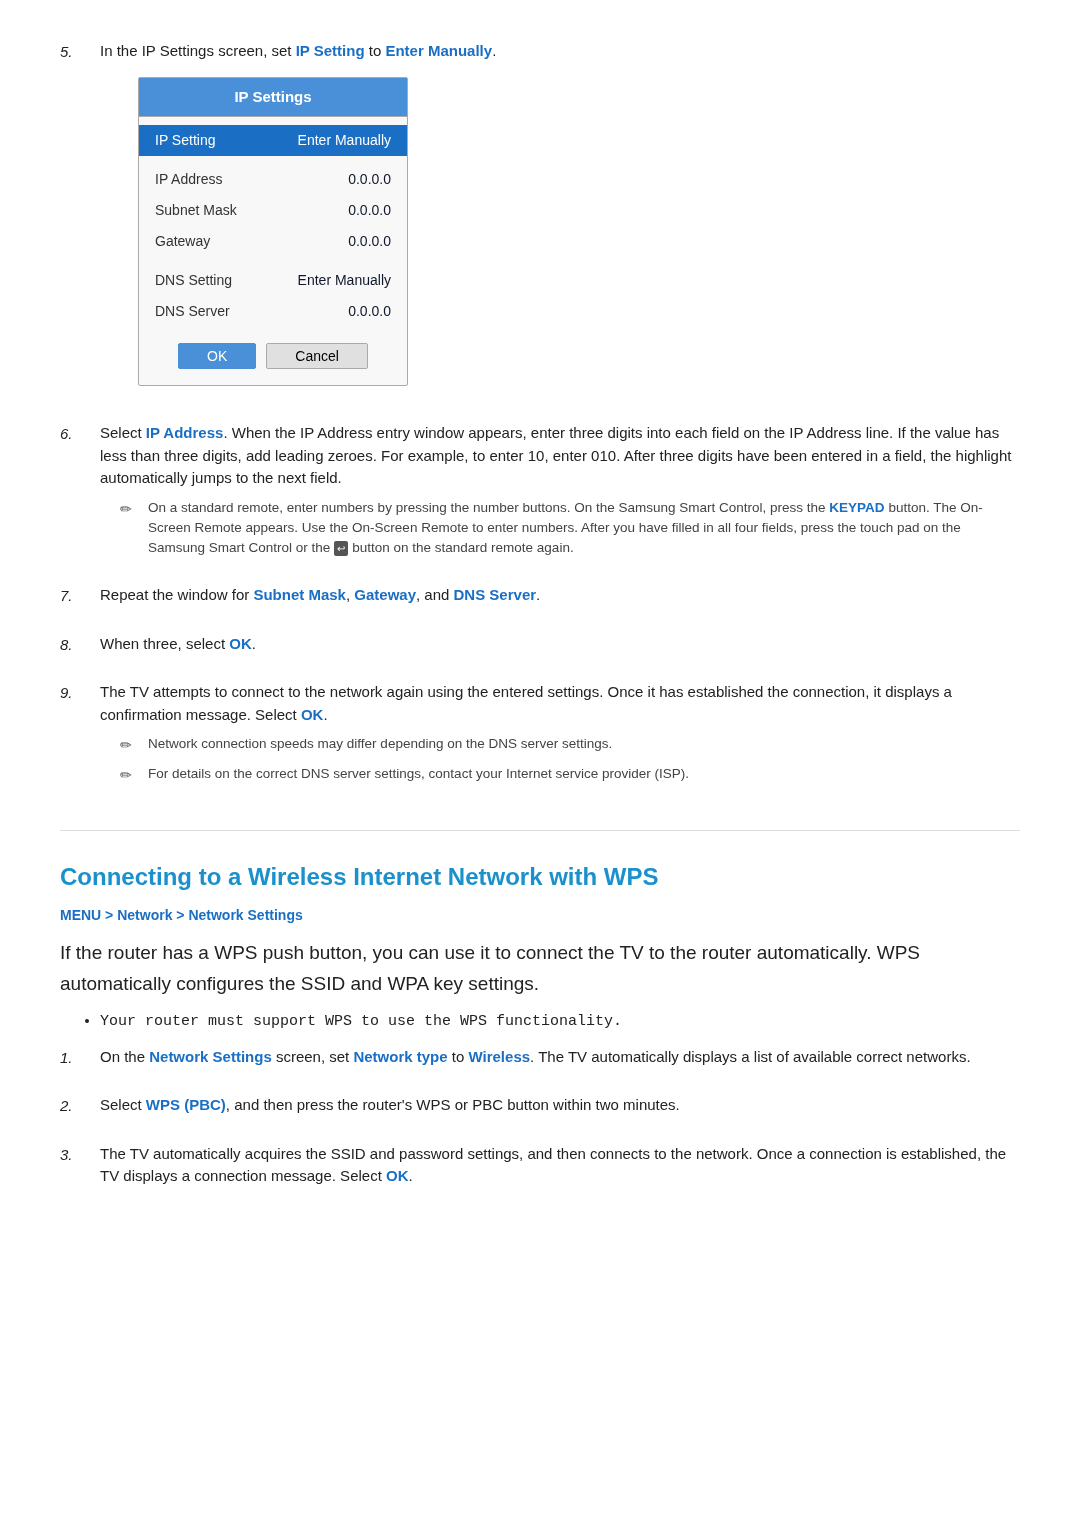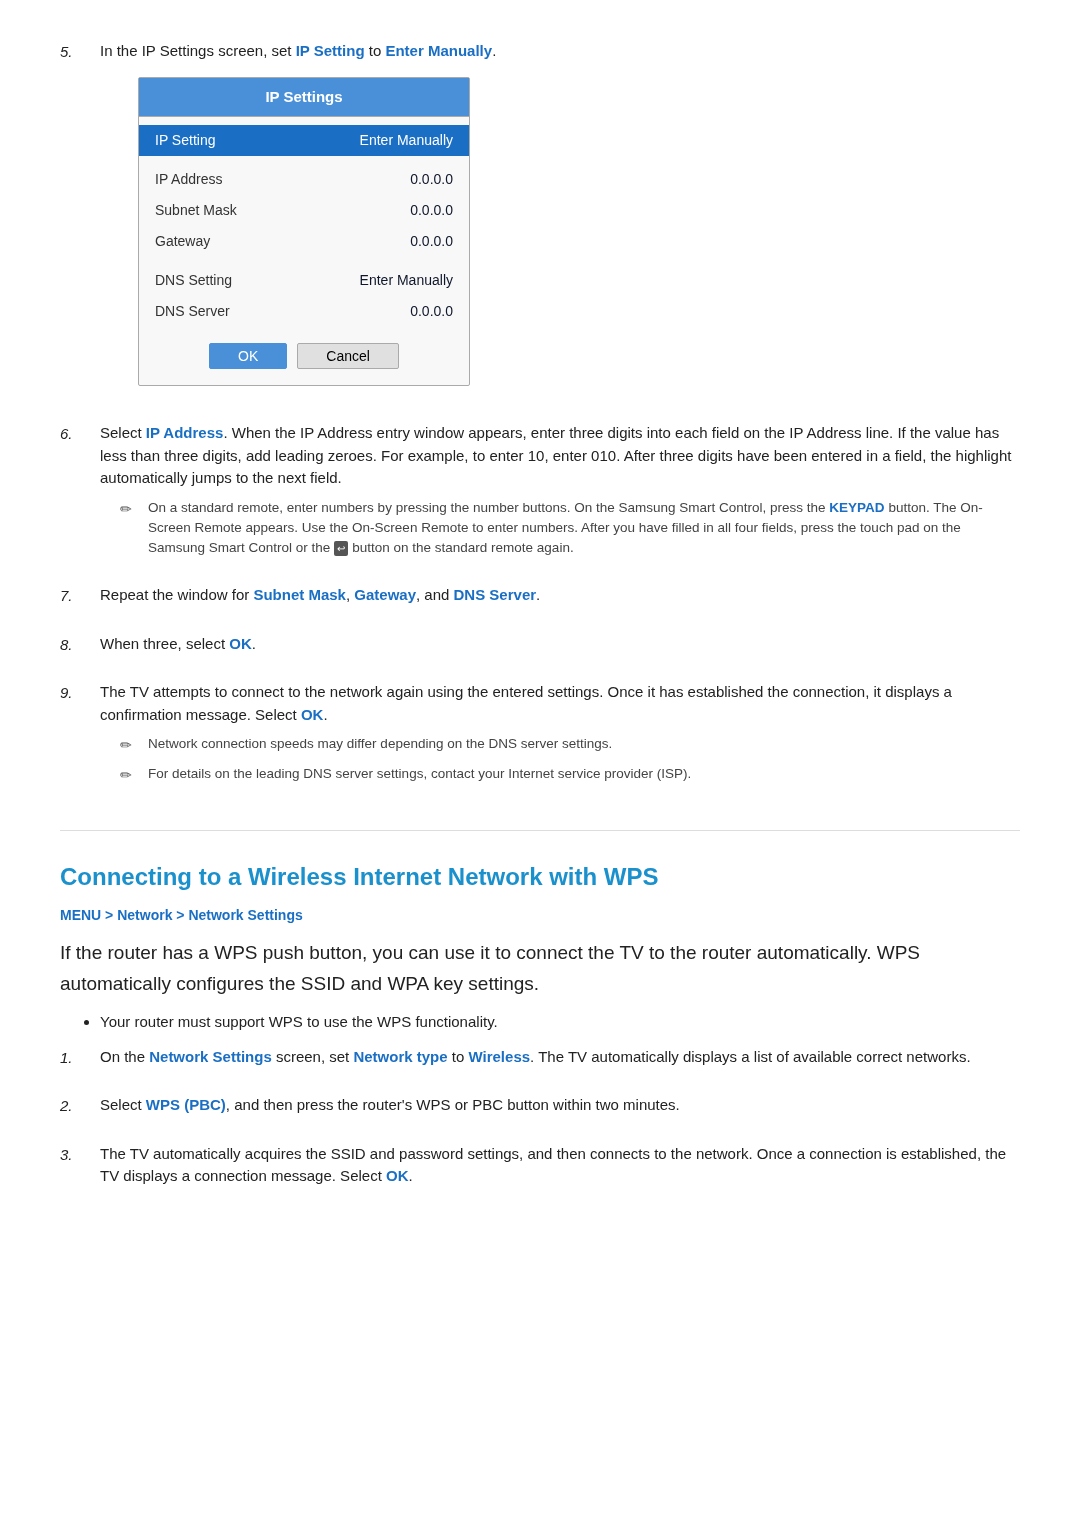--- a/index.html
+++ b/index.html
@@ -46,21 +46,21 @@
     }
 
     
     .ip-settings-wrapper {
       margin: 14px 0 18px 38px;
     }
 
     .ip-settings-box {
       border: 1px solid #aaa;
       background: #f8f8f8;
-      width: 332px;
+      width: 270px;
       border-radius: 2px;
     }
 
     .ip-settings-title {
       background: #4a90d9;
       color: white;
       text-align: center;
       padding: 8px 0;
       font-weight: bold;
       font-size: 15px;
@@ -141,20 +141,21 @@
       font-size: 13.5px;
       color: #444;
       line-height: 1.5;
     }
 
     
     .bullet-list {
       list-style: disc;
       margin-left: 40px;
       margin-bottom: 12px;
+      font-family: Liberation Mono, monospace;
     }
 
     .bullet-list li {
       margin-bottom: 6px;
       font-size: 15px;
     }
 
     
     .section-heading {
       color: #1a90cc;
@@ -291,21 +292,21 @@
     <div class="step-content">
       <p>
         <span>The TV attempts to connect to the network again using the entered settings. Once it has established the connection, it displays a confirmation message. Select </span><span class="highlight-blue">OK</span><span>.</span>
       </p>
       <div class="note-item">
         <span class="note-icon">✏</span>
         <span class="note-text">Network connection speeds may differ depending on the DNS server settings.</span>
       </div>
       <div class="note-item">
         <span class="note-icon">✏</span>
-        <span class="note-text">For details on the leading DNS server settings, contact your Internet service provider (ISP).</span>
+        <span class="note-text">For details on the correct DNS server settings, contact your Internet service provider (ISP).</span>
       </div>
     </div>
   </div>
 </div>
 
 <div class="section">
   <h2 class="section-heading">Connecting to a Wireless Internet Network with WPS</h2>
 
   <div class="breadcrumb">
     <span>MENU</span><span> &gt; </span><span>Network</span><span> &gt; </span><span>Network Settings</span>

